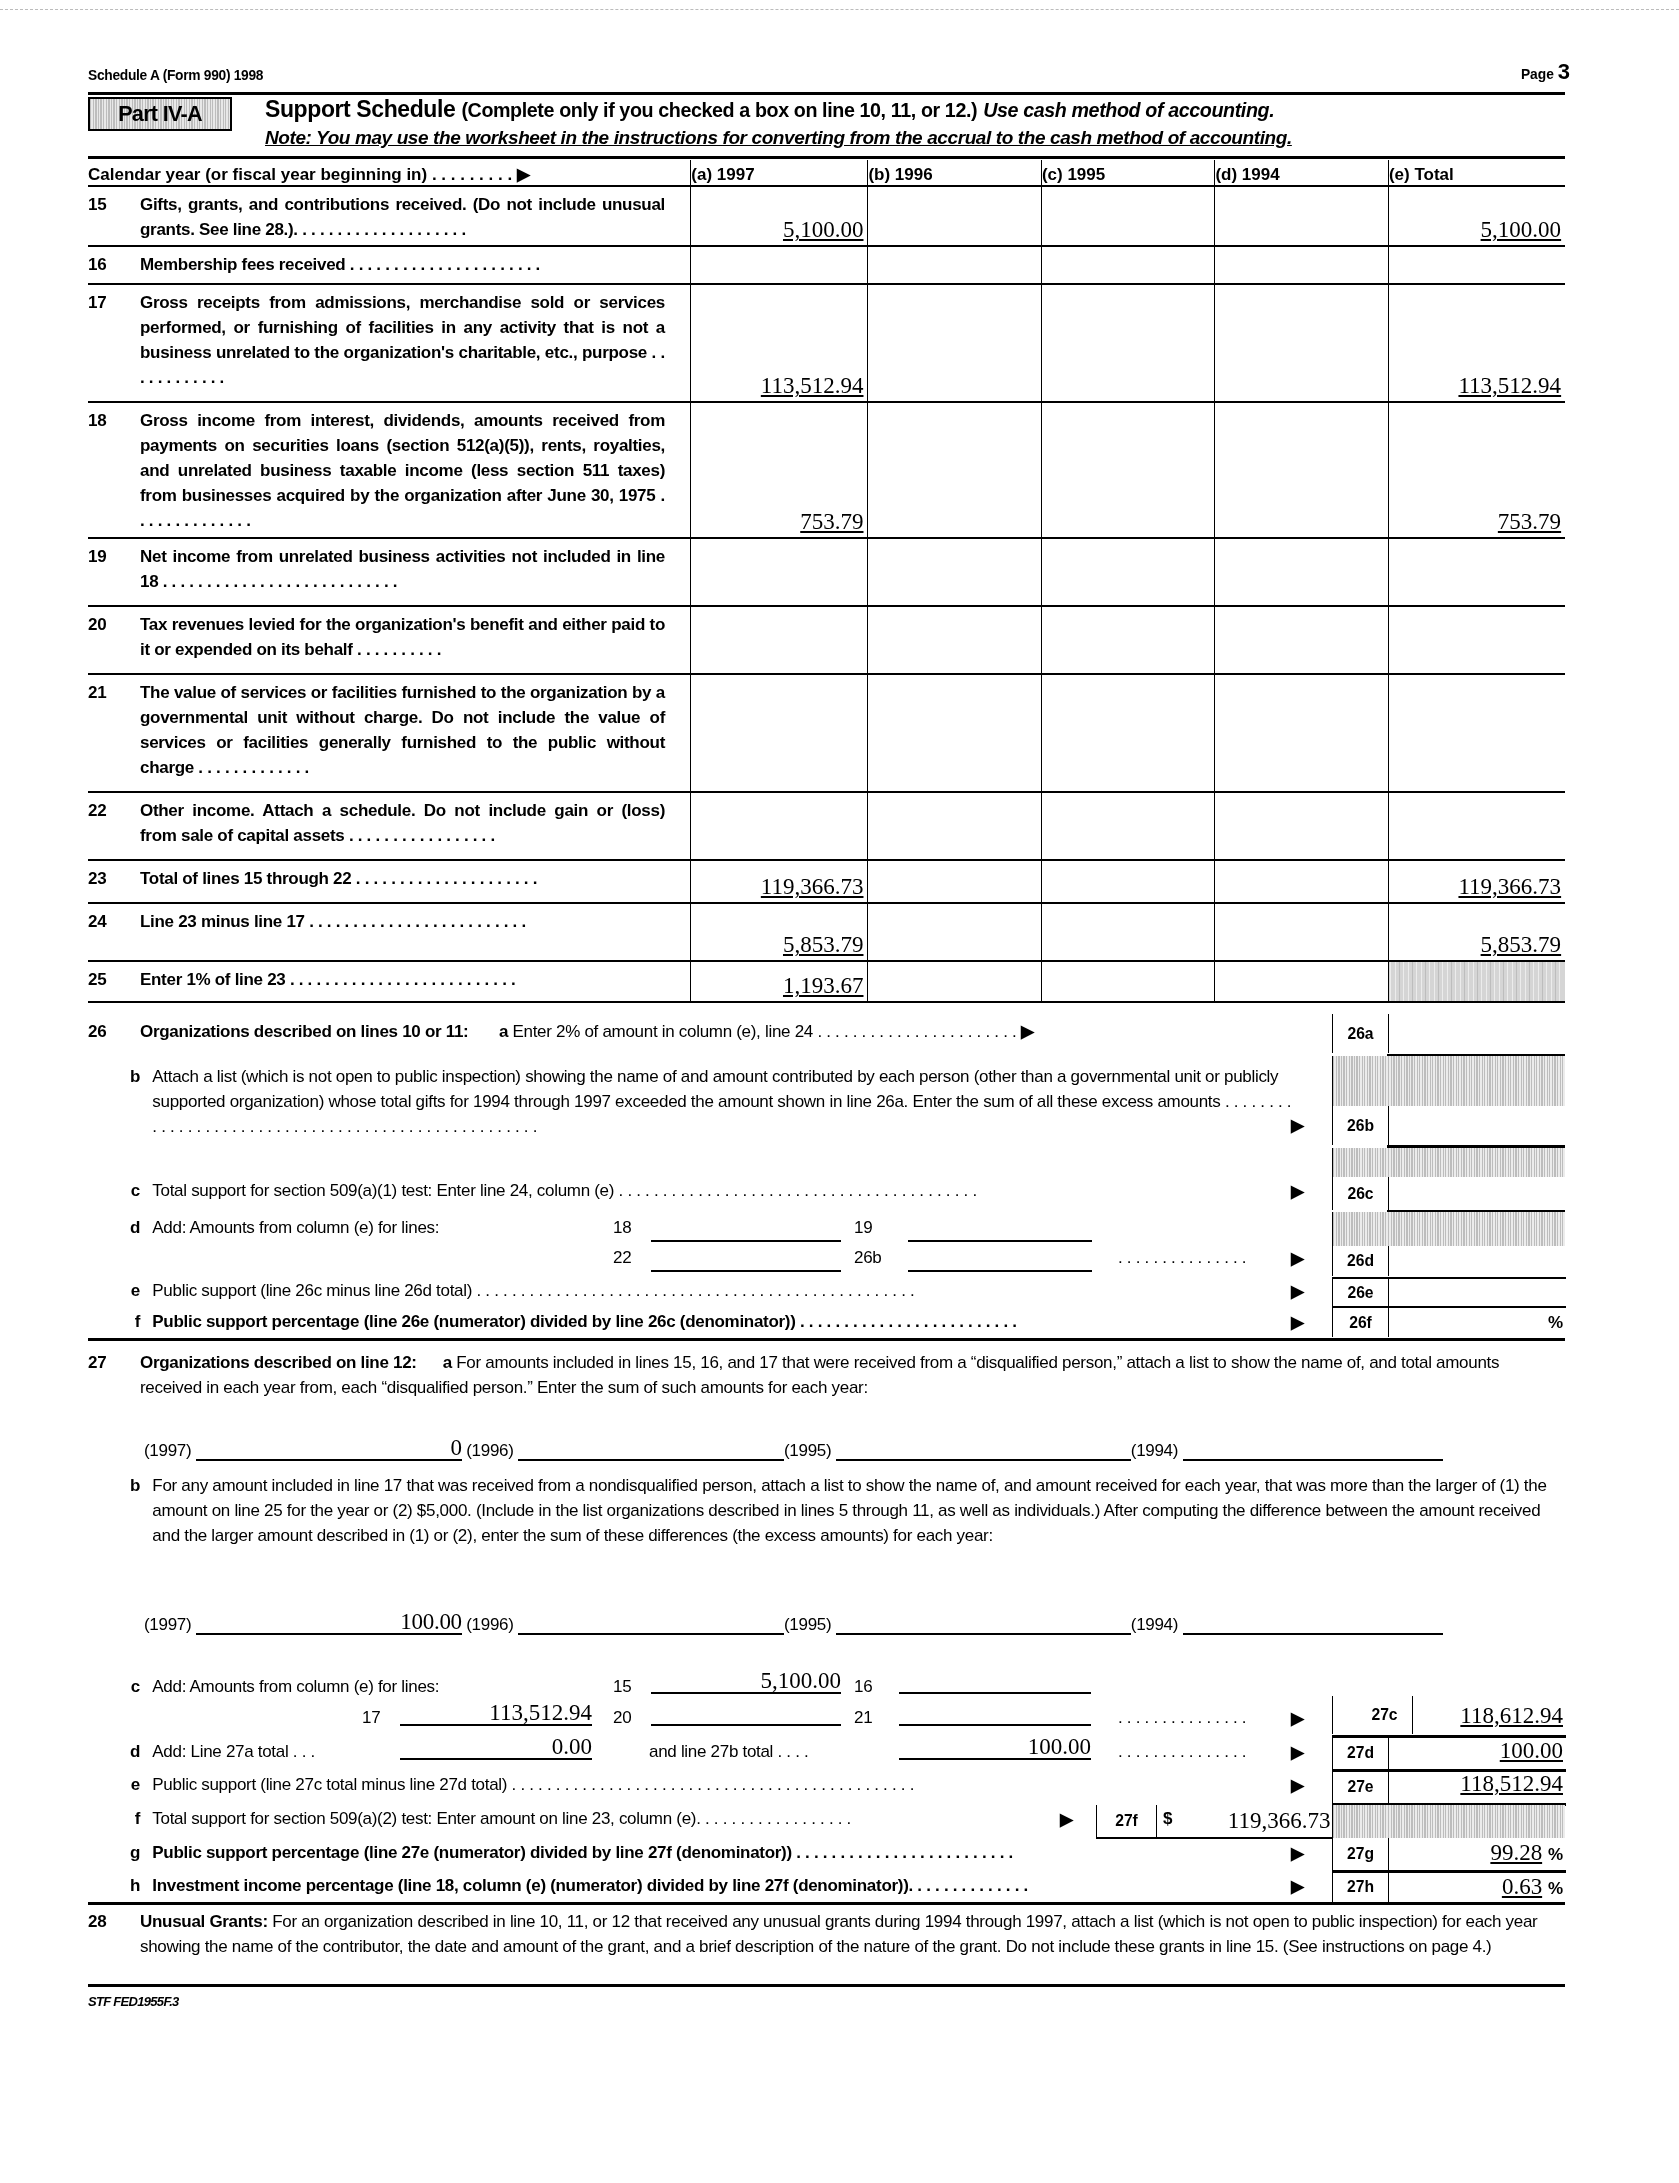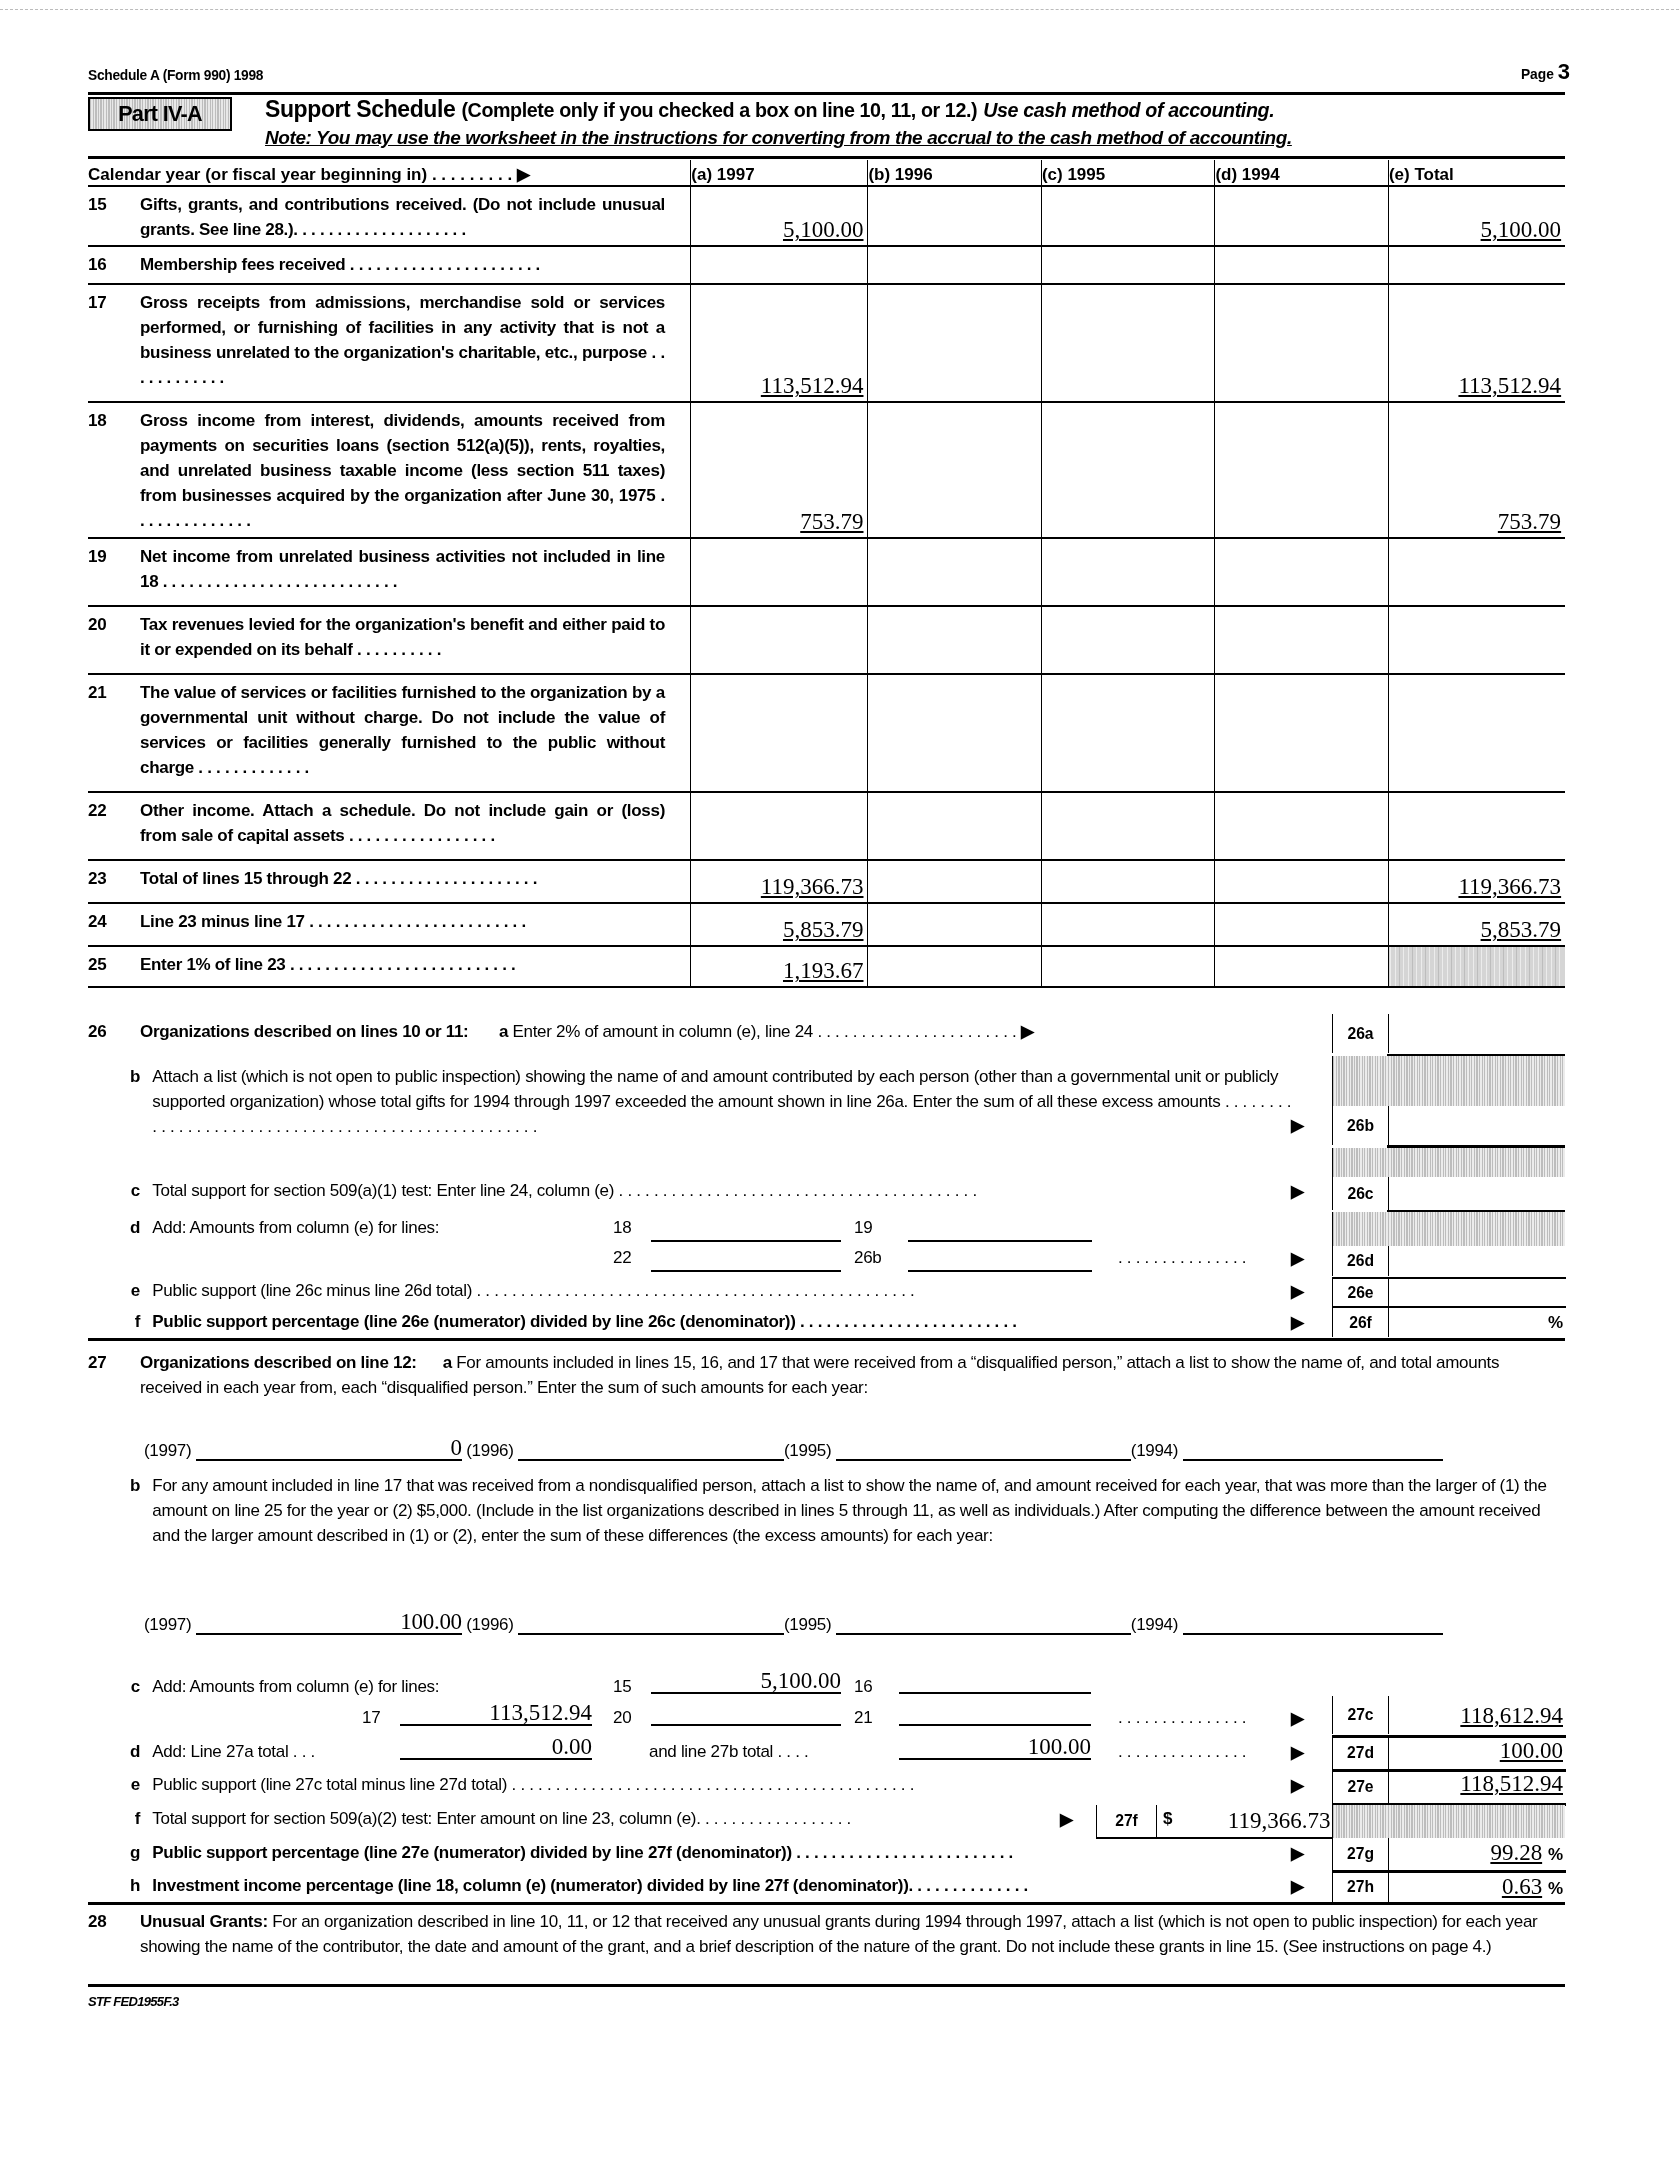--- a/index.html
+++ b/index.html
@@ -140,21 +140,21 @@
 
   <tr style="height:43px;">
     <td class="desc"><span class="num">23</span><span class="txt">Total of lines 15 through 22 . . . . . . . . . . . . . . . . . . . . .</span></td>
     <td class="val"><span>119,366.73</span></td>
     <td class="val"><span></span></td>
     <td class="val"><span></span></td>
     <td class="val"><span></span></td>
     <td class="val"><span>119,366.73</span></td>
   </tr>
 
-  <tr style="height:43px;">
+  <tr style="height:58px;">
     <td class="desc"><span class="num">24</span><span class="txt">Line 23 minus line 17 . . . . . . . . . . . . . . . . . . . . . . . . .</span></td>
     <td class="val"><span>5,853.79</span></td>
     <td class="val"><span></span></td>
     <td class="val"><span></span></td>
     <td class="val"><span></span></td>
     <td class="val"><span>5,853.79</span></td>
   </tr>
 
   <tr style="height:41px;margin-left:20px;">
     <td class="desc"><span class="num">25</span><span class="txt">Enter 1% of line 23 . . . . . . . . . . . . . . . . . . . . . . . . . .</span></td>
@@ -275,21 +275,21 @@
 <div class="abs uline" style="left:899px;top:1670px;width:192px;"></div>
 
 <div class="line26" style="left:362px;top:1708px;font-weight:normal;">17</div>
 <div class="abs uline" style="left:400px;top:1702px;width:192px;">113,512.94</div>
 <div class="line26" style="left:613px;top:1708px;font-weight:normal;">20</div>
 <div class="abs uline" style="left:651px;top:1702px;width:190px;"></div>
 <div class="line26" style="left:854px;top:1708px;font-weight:normal;">21</div>
 <div class="abs uline" style="left:899px;top:1702px;width:192px;"></div>
 <div class="line26" style="left:1118px;top:1708px;font-weight:normal;">. . . . . . . . . . . . . . .</div>
 <div class="line26" style="left:1291px;top:1708px;">▶</div>
-<div class="rbox" style="top:1696px;height:38px;line-height:38px;">27c</div>
+<div class="rbox" style="top:1696px;height:38px;line-height:38px;padding-left:24px;">27c</div>
 <div class="rval" style="top:1703px;height:30px;"><span style="text-decoration:underline;">118,612.94</span></div>
 <div class="hline" style="left:1332px;top:1735px;width:234px;height:2.6px;"></div>
 
 <div class="line26" style="left:88px;top:1742px;font-weight:normal;">
   <span style="display:inline-block;width:52px;text-align:right;font-weight:bold;">d</span>
   <span style="padding-left:7.9px;">Add: Line 27a total . . .</span>
 </div>
 <div class="abs uline" style="left:400px;top:1736px;width:192px;">0.00</div>
 <div class="line26" style="left:649px;top:1742px;font-weight:normal;">and line 27b total . . . .</div>
 <div class="abs uline" style="left:899px;top:1736px;width:192px;">100.00</div>

